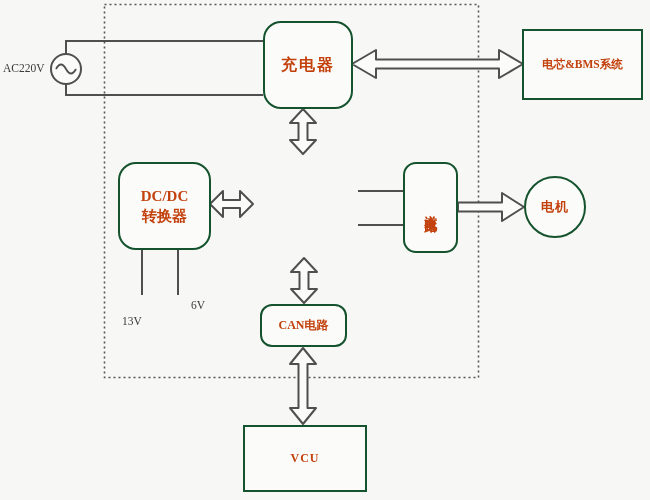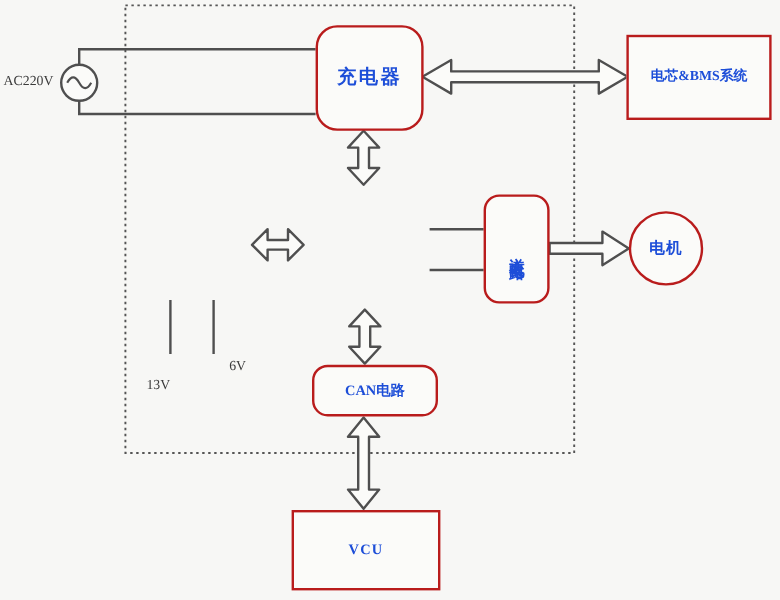--- a/index.html
+++ b/index.html
@@ -13,27 +13,27 @@
     width: 650px; height: 500px;
     background: #f7f7f5;
     overflow: hidden;
   }
   #wires {
     position: absolute; left: 0; top: 0;
   }
   .node {
     position: absolute;
     box-sizing: border-box;
-    border: 2px solid #b91c1c;
+    border: 2px solid #14532d;
     background: #fbfbf9;
     display: flex;
     align-items: center;
     justify-content: center;
     text-align: center;
-    color: #1d4ed8;
+    color: #c2410c;
     font-weight: bold;
     line-height: 1.35;
   }
   .rounded { border-radius: 18px; }
   .rounded-sm { border-radius: 13px; }
   .circle { border-radius: 50%; }
   .lbl {
     position: absolute;
     color: #3a3a3a;
     font-weight: normal;
@@ -43,21 +43,21 @@
     writing-mode: vertical-rl;
     text-orientation: upright;
     letter-spacing: 2px;
   }
   #node-charger   { left: 263px; top: 21px;  width: 90px;  height: 88px; font-size: 16px; letter-spacing: 2px; }
   #node-bms       { left: 522px; top: 29px;  width: 121px; height: 71px; font-size: 11.5px; }
   #node-dcdc      { left: 118px; top: 162px; width: 93px;  height: 88px; font-size: 15px; }
   #node-controller{ left: 253px; top: 154px; width: 105px; height: 104px; font-size: 15px; letter-spacing: 1px; }
   #node-inverter  { left: 403px; top: 162px; width: 55px;  height: 91px; font-size: 13px; }
   #node-motor     { left: 524px; top: 176px; width: 62px;  height: 62px; font-size: 13px; letter-spacing: 1px; }
-  #node-can       { left: 260px; top: 304px; width: 105px;  height: 43px; font-size: 12px; }
+  #node-can       { left: 260px; top: 304px; width: 87px;  height: 43px; font-size: 12px; border-radius: 12px; }
   #node-vcu       { left: 243px; top: 425px; width: 124px; height: 67px; font-size: 12px; letter-spacing: 1px; }
   #lbl-ac   { left: 3px;   top: 62px;  font-size: 11.5px; }
   #lbl-13v  { left: 122px; top: 299px; font-size: 11.5px; margin-top: 16px; }
   #lbl-6v   { left: 168px; top: 299px; font-size: 11.5px; padding-left: 23px; }
 </style>
 </head>
 <body>
 
 <div id="canvas">
 
@@ -93,20 +93,26 @@
   <span class="lbl" id="lbl-ac">AC220V</span>
 
   <div class="node rounded" id="node-charger">
     <span>充电器</span>
   </div>
 
   <div class="node" id="node-bms">
     <span>电芯&amp;BMS系统</span>
   </div>
 
+  <div class="node rounded" id="node-dcdc">
+    <div>
+      <div>DC/DC</div>
+      <div>转换器</div>
+    </div>
+  </div>
 
 
   <div class="node rounded-sm" id="node-inverter">
     <span class="vtext">逆变电路</span>
   </div>
 
   <div class="node circle" id="node-motor">
     <span>电机</span>
   </div>
 

